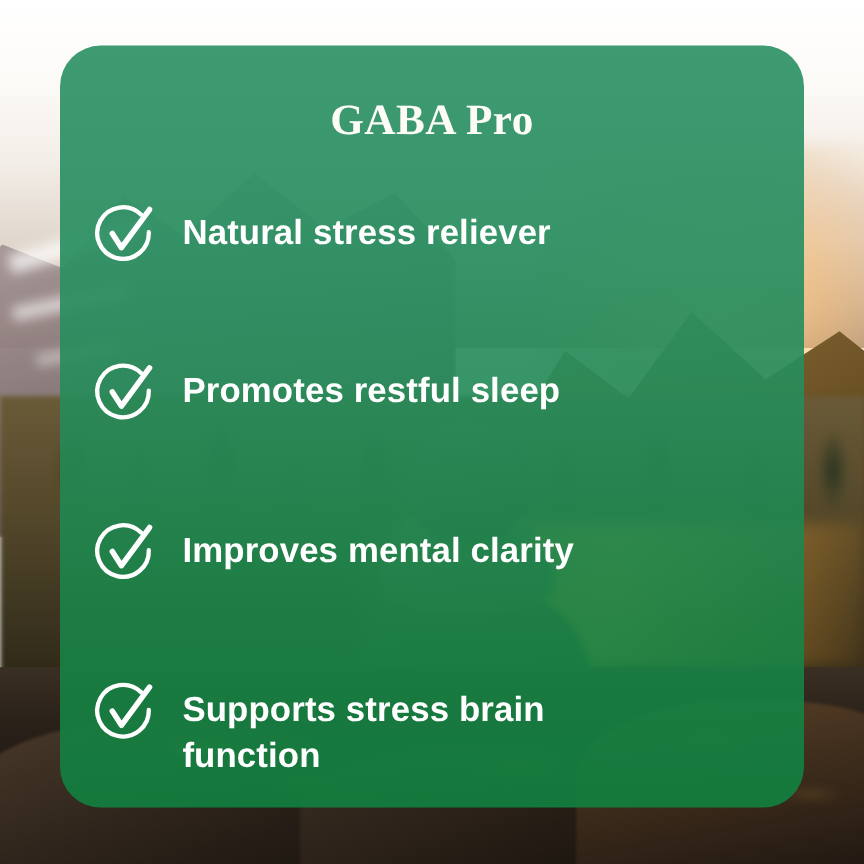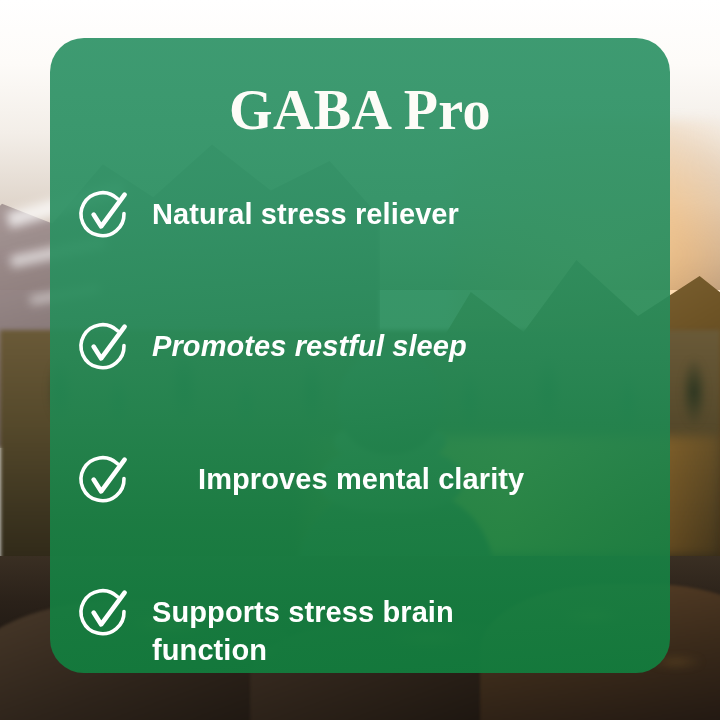--- a/index.html
+++ b/index.html
@@ -184,40 +184,40 @@
         rgba(18,126,62,.935) 100%);
     overflow:hidden;
   }
 
   
   .card-title {
     margin-top:44px;
     text-align:center;
     font-family:"Liberation Serif", "DejaVu Serif", serif;
     font-weight:700;
-    font-size:56px;
+    font-size:36px;
     letter-spacing:.4px;
     color:#fdfcf7;
     line-height:1;
   }
 
   
   .benefits {
     margin-top:52px;
     padding:0 44px 0 26px;
     list-style:none;
   }
   .benefit {
     display:flex;
     align-items:flex-start;
     min-height:135px;
   }
   .benefit:nth-child(1) { min-height:132px; }
-  .benefit:nth-child(2) { min-height:133px;font-style:italic; }
-  .benefit:nth-child(3) { min-height:133px;gap:46px; }
+  .benefit:nth-child(2) { min-height:133px; }
+  .benefit:nth-child(3) { min-height:133px; }
 
   .check-icon {
     flex:0 0 auto;
     width:56px; height:56px;
     margin-right:20px;
     margin-top:-4px;
   }
   .check-icon svg { display:block; width:56px; height:56px; }
 
   .benefit-text {

